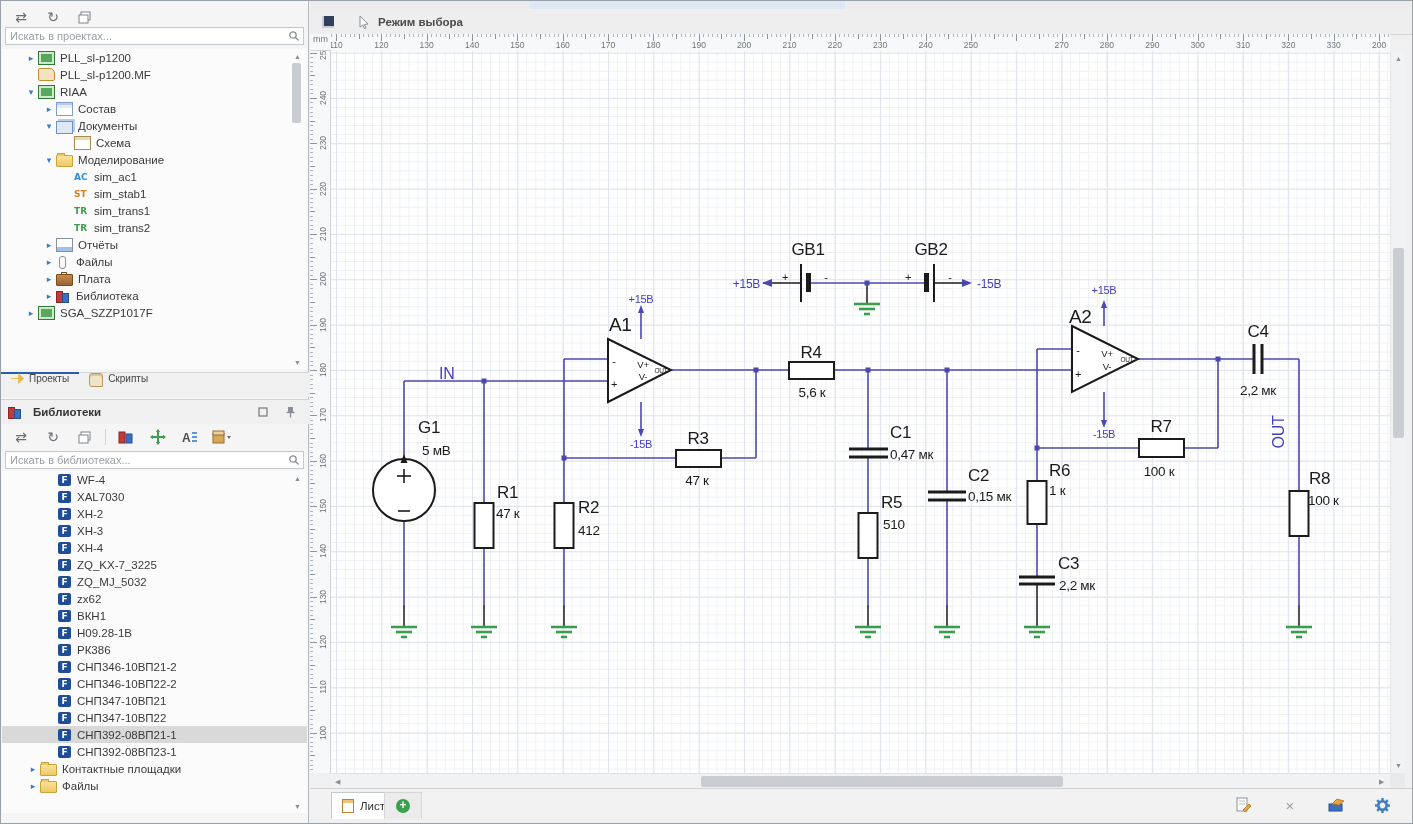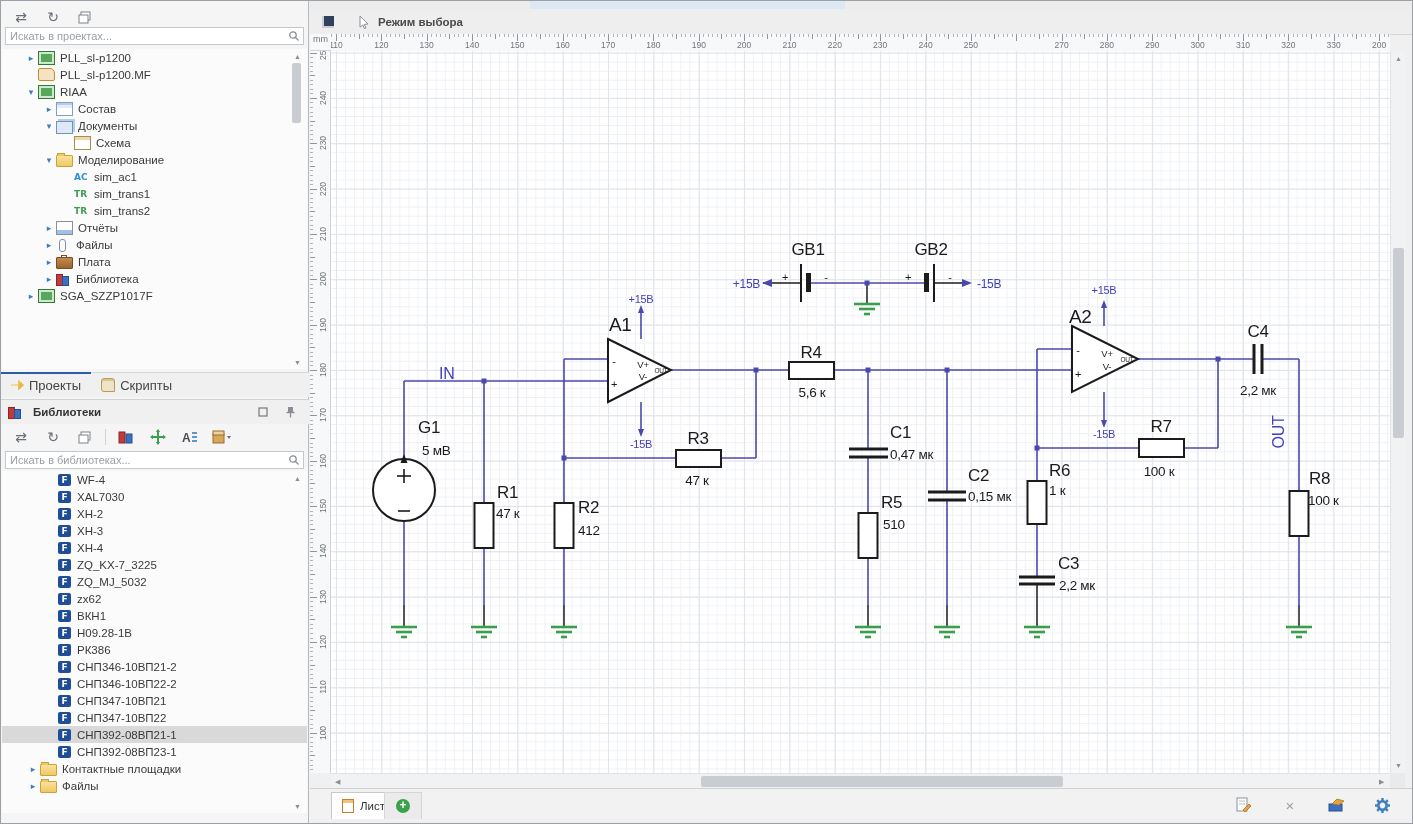--- a/index.html
+++ b/index.html
@@ -35,21 +35,21 @@
   .ic-clip{width:11px;height:12px;}
   .ic-clip:after{content:"";position:absolute;left:3px;top:0;width:5px;height:11px;border:1.5px solid #8a9099;border-radius:3px;}
   .ic-archive{background:linear-gradient(#c98b4e,#9a6430);border:1px solid #7a4c20;width:13px;height:10px;border-radius:1px;top:1px;}
   .ic-archive:before{content:"";position:absolute;left:4px;top:-3px;width:4px;height:2px;border:1px solid #7a4c20;border-bottom:0;}
   .ic-library{width:14px;height:12px;}
   .ic-library:before{content:"";position:absolute;left:0;top:1px;width:5px;height:10px;background:#c23b3b;border:1px solid #8c2626;}
   .ic-library:after{content:"";position:absolute;left:6px;top:3px;width:5px;height:8px;background:#3b6fc2;border:1px solid #26508c;}
   .badge-f{background:#1f4e96;color:#fff !important;width:13px;height:12px;flex:0 0 13px;border-radius:2px;font-size:9px;font-weight:bold;display:flex;align-items:center;justify-content:center;margin-right:6px;}
   
   #panel-tabs{position:absolute;left:0;top:371px;width:308px;height:24px;background:#f0f0f0;border-top:1px solid #d6d9dc;display:flex;align-items:center;}
-  .ptab{display:flex;align-items:center;gap:5px;font-size:13px;color:#444;padding:0 10px;height:100%;position:relative;}
+  .ptab{display:flex;align-items:flex-start;gap:5px;font-size:10px;color:#444;padding:0 10px;height:100%;position:relative;}
   .ptab.active:before{content:"";position:absolute;left:0;top:-1px;width:100%;height:2px;background:#2a5caa;}
   .ptab-ico-proj{width:13px;height:11px;background:linear-gradient(135deg,#f7d468,#dfa826);clip-path:polygon(0 45%,55% 45%,55% 0,100% 50%,55% 100%,55% 55%,0 55%);}
   .ptab-ico-scr{width:12px;height:12px;background:#efe3c8;border:1px solid #b99b56;border-radius:3px 3px 0 3px;box-shadow:inset 0 2px 0 #d9c495;}
   
   #lib-header{position:absolute;left:0;top:398px;width:308px;height:24px;background:#f0f0f0;border-top:1px solid #cfd3d7;display:flex;align-items:center;}
   #lib-header .title{font-weight:bold;font-size:11.5px;color:#333;margin-left:5px;}
   .winbtn{position:absolute;top:5px;width:13px;height:13px;display:flex;align-items:center;justify-content:center;color:#777;}
   
   #main{position:absolute;left:309px;top:0;width:1104px;height:822px;}
   #docstrip{position:absolute;left:0;top:0;width:1104px;height:8px;background:#ececec;border-bottom:1px solid #e0e0e0;}
@@ -154,20 +154,25 @@
         </div>
         <div class="trow" style="padding-left: 40px;">
           <span class="exp">▾</span>
           <span class="icon ic-folder"></span>
           <span class="lbl">Моделирование</span>
         </div>
         <div class="trow" style="padding-left: 58px;">
           <span class="exp"></span>
           <span class="badge" style="color: rgb(47, 143, 216);">AC</span>
           <span class="lbl">sim_ac1</span>
+        </div>
+        <div class="trow" style="padding-left: 58px;">
+          <span class="exp"></span>
+          <span class="badge" style="color: rgb(216, 130, 31);">ST</span>
+          <span class="lbl">sim_stab1</span>
         </div>
         <div class="trow" style="padding-left: 58px;">
           <span class="exp"></span>
           <span class="badge" style="color: rgb(61, 158, 79);">TR</span>
           <span class="lbl">sim_trans1</span>
         </div>
         <div class="trow" style="padding-left: 58px;">
           <span class="exp"></span>
           <span class="badge" style="color: rgb(61, 158, 79);">TR</span>
           <span class="lbl">sim_trans2</span>

